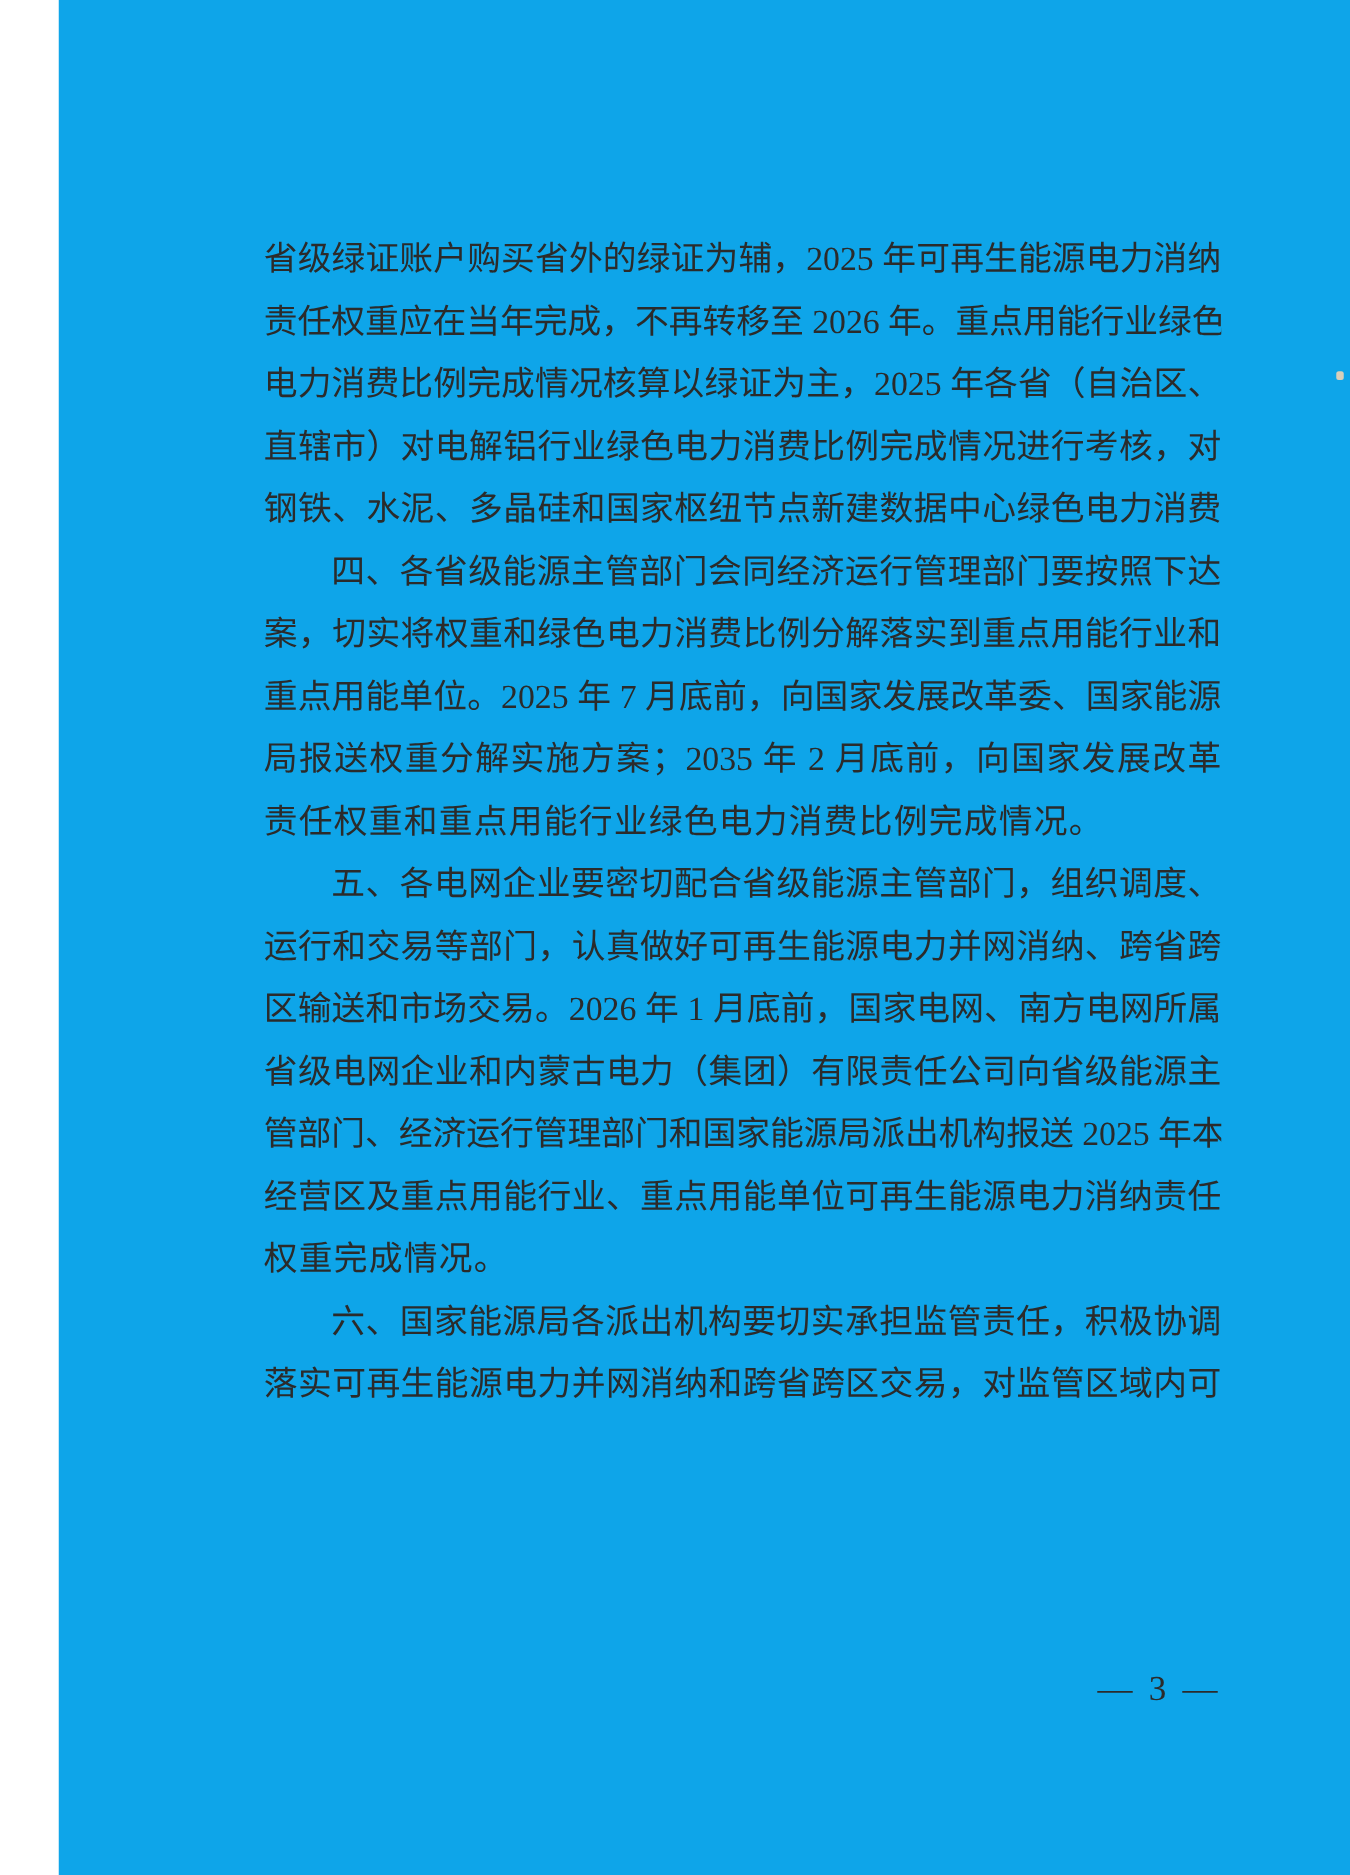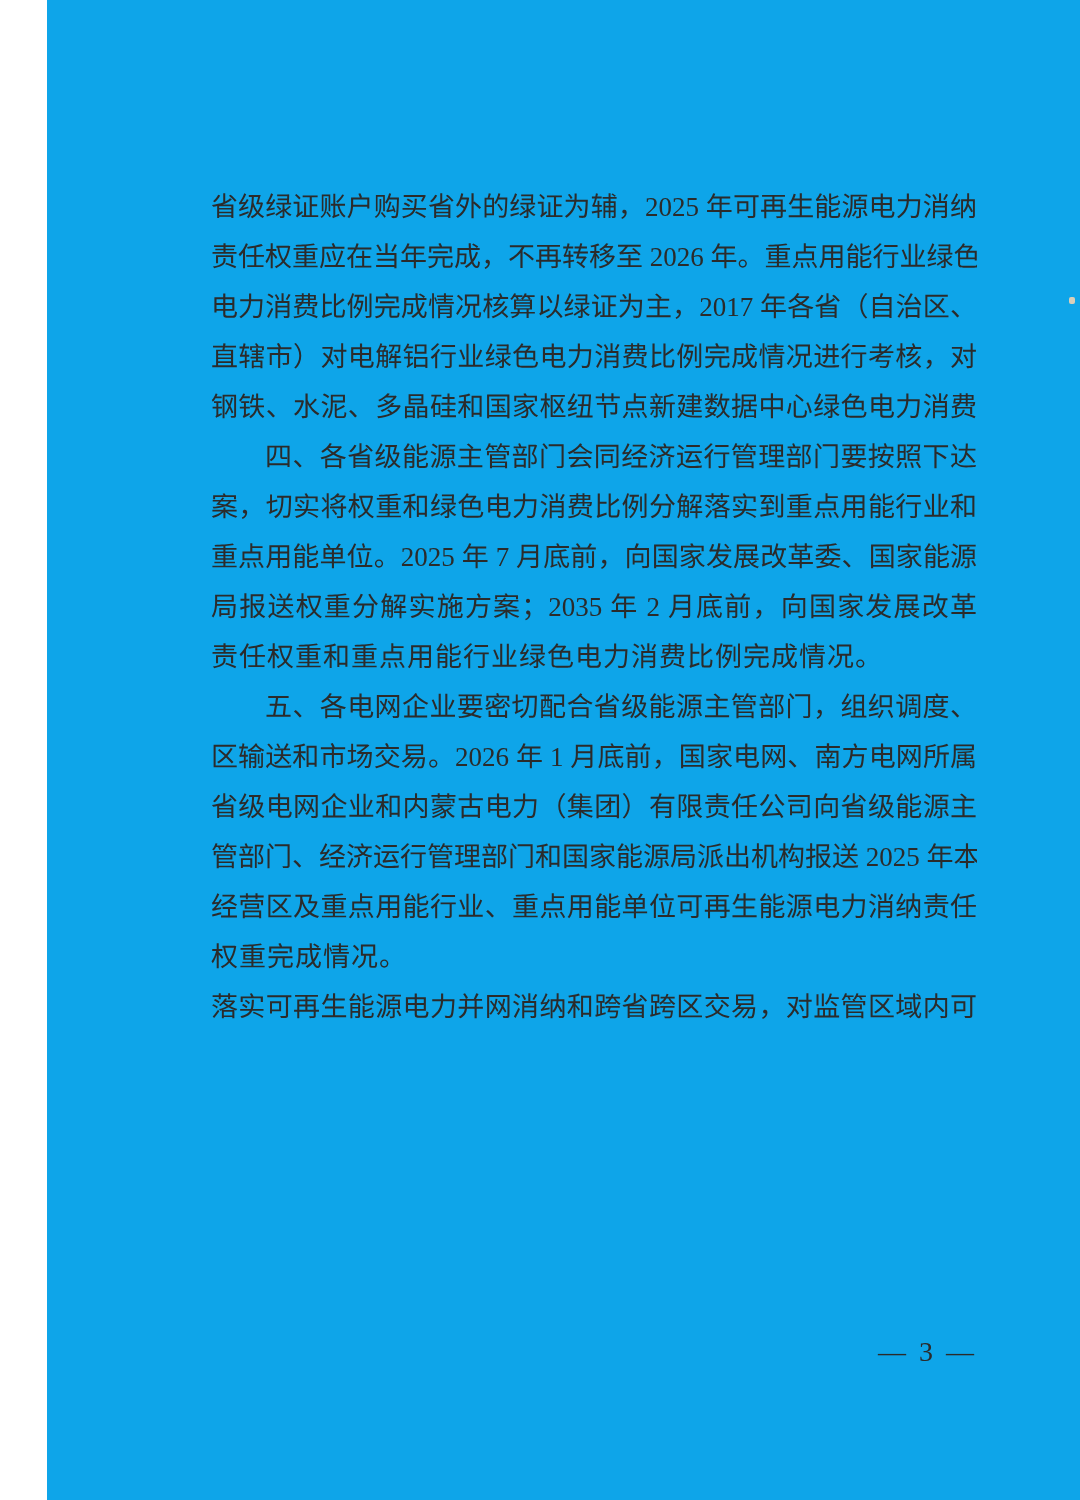--- a/index.html
+++ b/index.html
@@ -55,30 +55,32 @@
   }
 </style>
 </head>
 <body>
 
 <div class="page">
   <div class="speck"></div>
   <main class="body-text" id="body-text">
       <div class="line">省级绿证账户购买省外的绿证为辅，2025 年可再生能源电力消纳</div>
       <div class="line">责任权重应在当年完成，不再转移至 2026 年。重点用能行业绿色</div>
-      <div class="line">电力消费比例完成情况核算以绿证为主，2017 年各省（自治区、</div>
+      <div class="line">电力消费比例完成情况核算以绿证为主，2025 年各省（自治区、</div>
       <div class="line">直辖市）对电解铝行业绿色电力消费比例完成情况进行考核，对</div>
       <div class="line">钢铁、水泥、多晶硅和国家枢纽节点新建数据中心绿色电力消费</div>
       <div class="line indent">四、各省级能源主管部门会同经济运行管理部门要按照下达</div>
       <div class="line">案，切实将权重和绿色电力消费比例分解落实到重点用能行业和</div>
       <div class="line">重点用能单位。2025 年 7 月底前，向国家发展改革委、国家能源</div>
       <div class="line">局报送权重分解实施方案；2035 年 2 月底前，向国家发展改革</div>
       <div class="line short">责任权重和重点用能行业绿色电力消费比例完成情况。</div>
       <div class="line indent">五、各电网企业要密切配合省级能源主管部门，组织调度、</div>
+      <div class="line">运行和交易等部门，认真做好可再生能源电力并网消纳、跨省跨</div>
       <div class="line">区输送和市场交易。2026 年 1 月底前，国家电网、南方电网所属</div>
       <div class="line">省级电网企业和内蒙古电力（集团）有限责任公司向省级能源主</div>
       <div class="line">管部门、经济运行管理部门和国家能源局派出机构报送 2025 年本</div>
       <div class="line">经营区及重点用能行业、重点用能单位可再生能源电力消纳责任</div>
       <div class="line short">权重完成情况。</div>
+      <div class="line indent">六、国家能源局各派出机构要切实承担监管责任，积极协调</div>
       <div class="line">落实可再生能源电力并网消纳和跨省跨区交易，对监管区域内可</div>
     </main>
   <div class="page-number">— 3 —</div>
 </div>
 
 </body></html>

